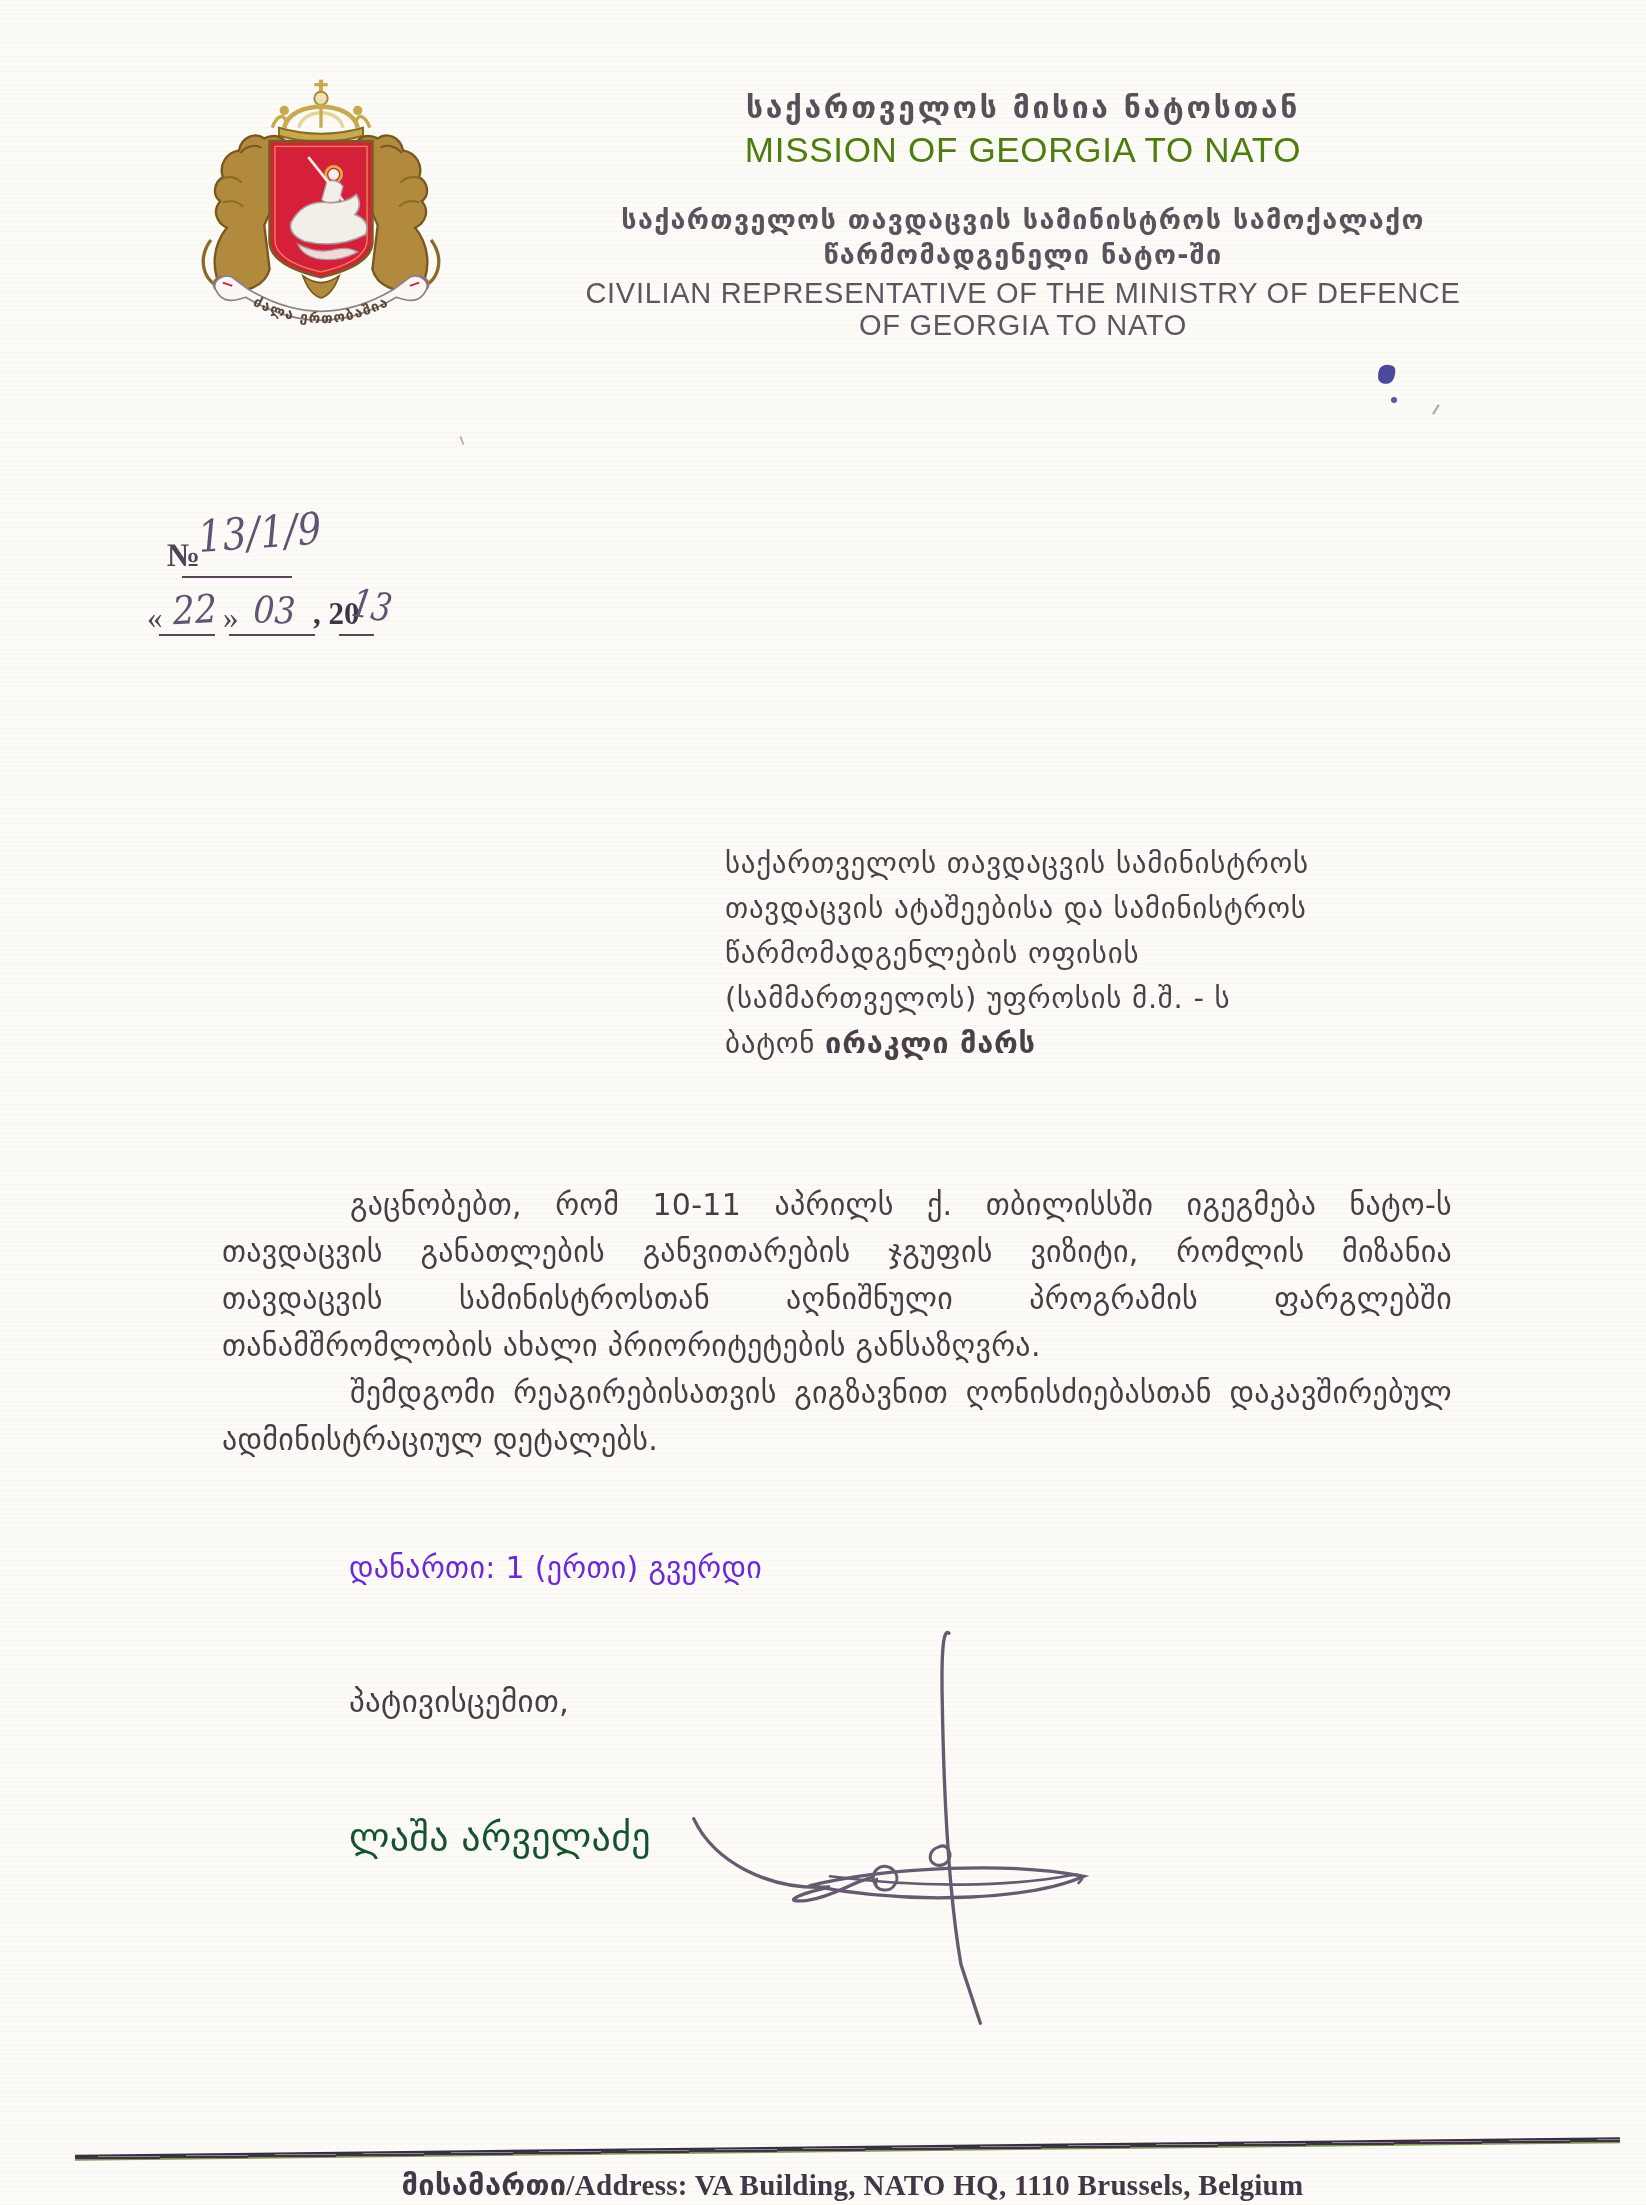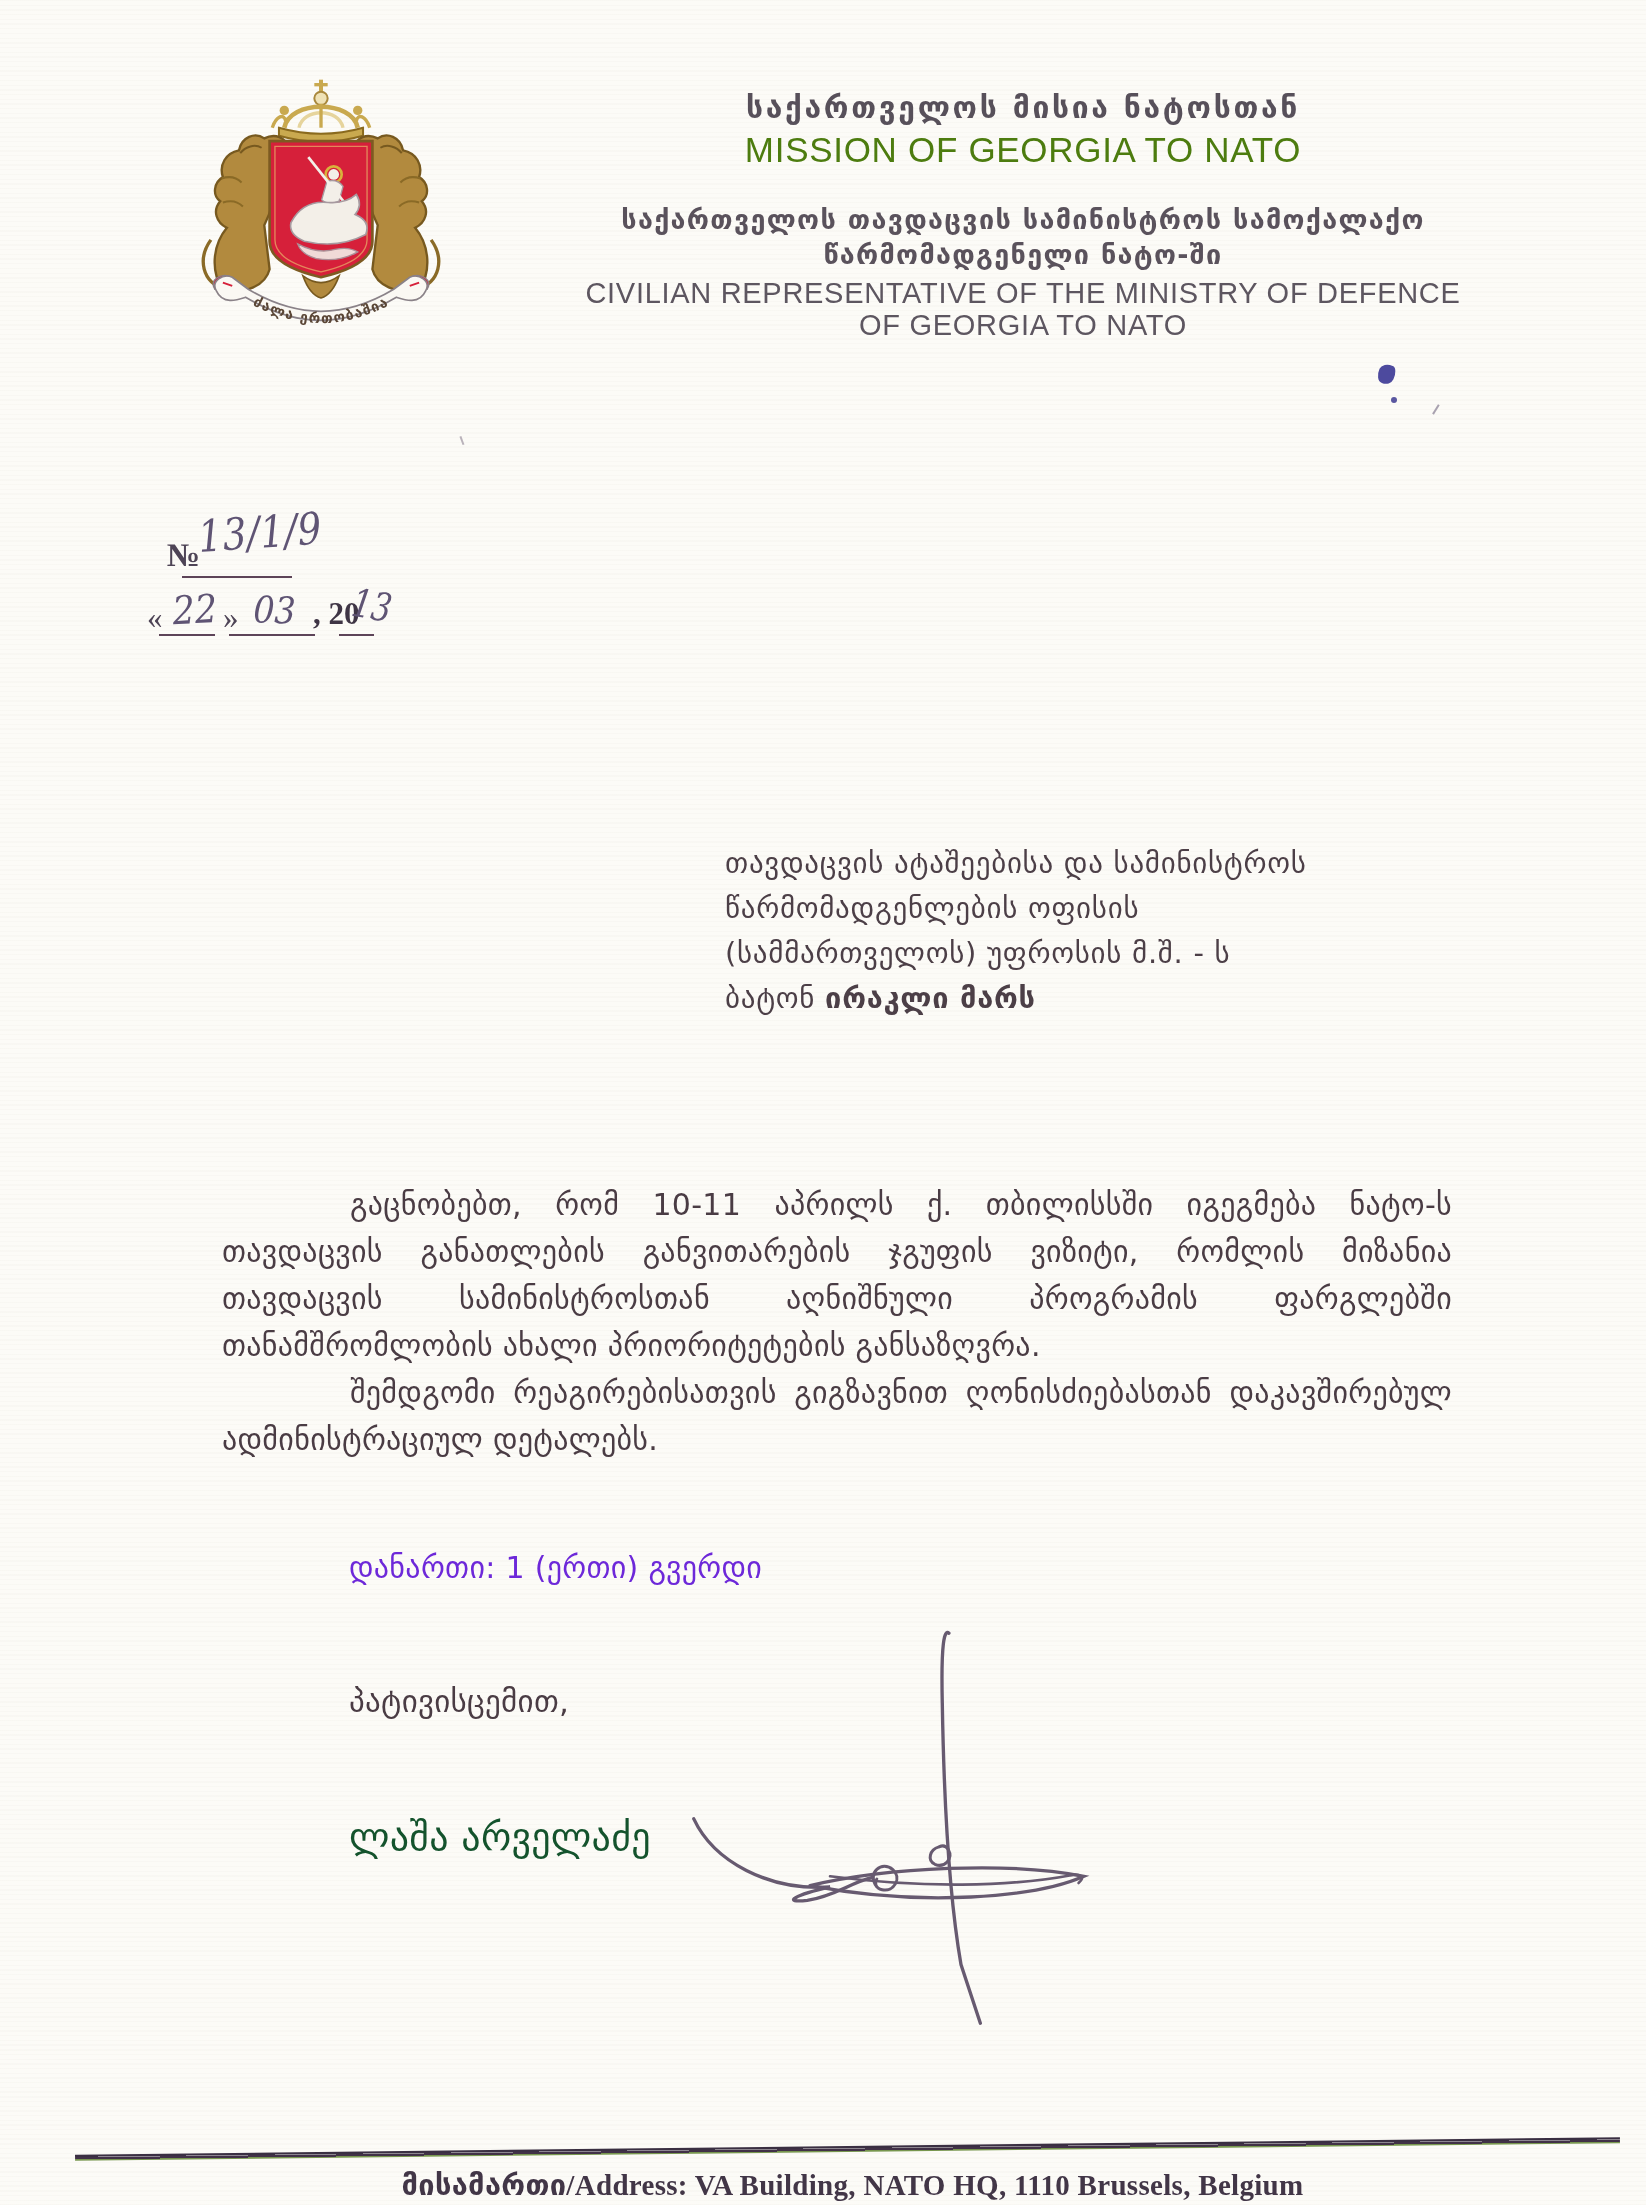--- a/index.html
+++ b/index.html
@@ -165,20 +165,21 @@
   <div class="abs date-year-printed">, 20</div>
   <div class="abs hw date-year-written">13</div>
   <div class="abs year-underline"></div>
 
   <div class="abs ink-blob"></div>
   <div class="abs ink-dot"></div>
   <div class="abs ink-tick"></div>
   <div class="abs pencil-mark"></div>
 
   <div class="abs recipient">
+    <div>საქართველოს თავდაცვის სამინისტროს</div>
     <div>თავდაცვის ატაშეებისა და სამინისტროს</div>
     <div>წარმომადგენლების ოფისის</div>
     <div>(სამმართველოს) უფროსის მ.შ. - ს</div>
     <div><span>ბატონ </span><span class="bold-name">ირაკლი მარს</span></div>
   </div>
 
   <div class="abs bodytext">
     <p>გაცნობებთ, რომ 10-11 აპრილს ქ. თბილისსში იგეგმება ნატო-ს თავდაცვის განათლების განვითარების ჯგუფის ვიზიტი, რომლის მიზანია თავდაცვის სამინისტროსთან აღნიშნული პროგრამის ფარგლებში თანამშრომლობის ახალი პრიორიტეტების განსაზღვრა.</p>
     <p>შემდგომი რეაგირებისათვის გიგზავნით ღონისძიებასთან დაკავშირებულ ადმინისტრაციულ დეტალებს.</p>
   </div>

